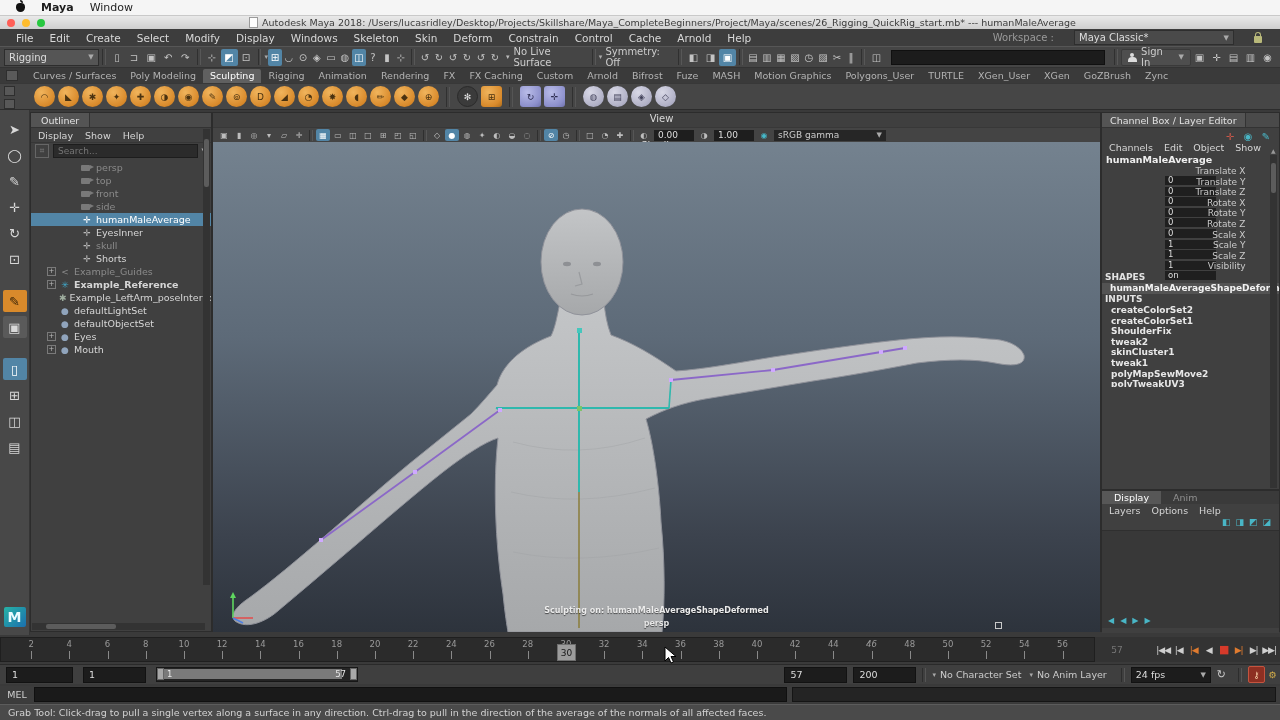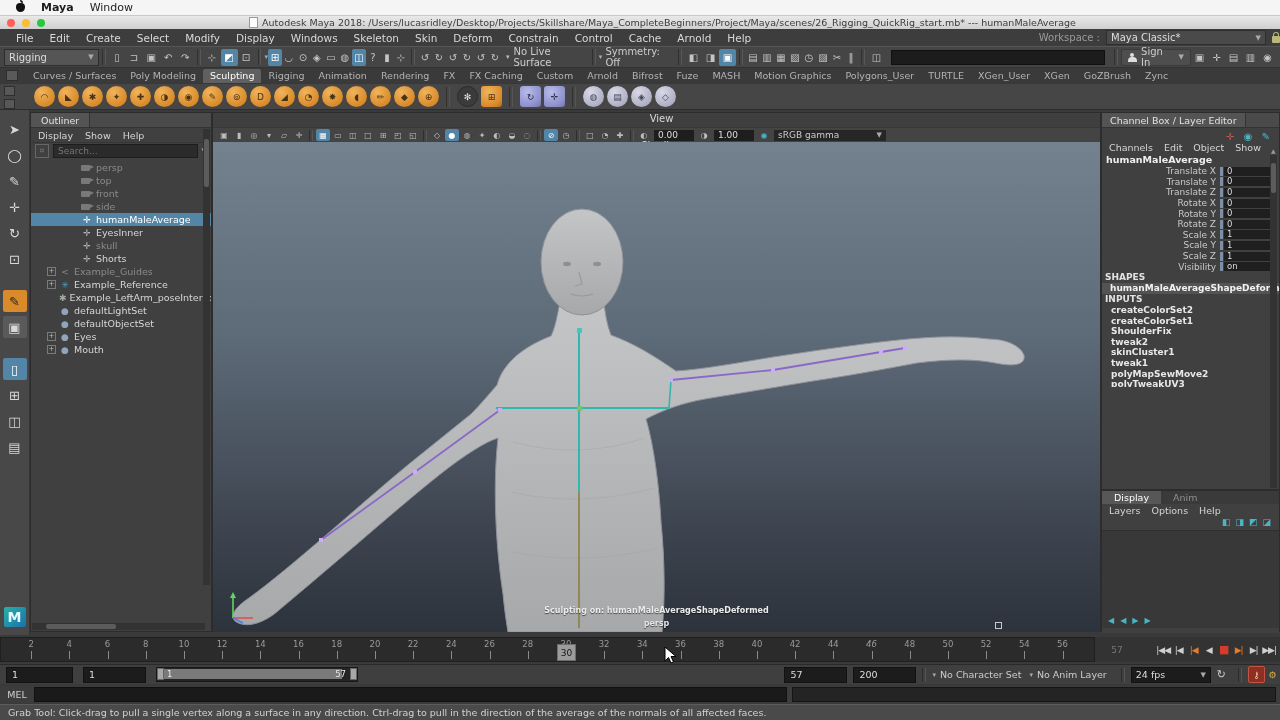--- a/index.html
+++ b/index.html
@@ -19,21 +19,21 @@
   #titlebar{left:0;top:16px;width:1280px;height:13px;background:linear-gradient(#e9e9e9,#cfcfcf);
     border-bottom:1px solid #a8a8a8;display:flex;align-items:center;font-size:9.5px;color:#3c3c3c;}
   .tl{width:8px;height:8px;border-radius:50%;margin-left:7px;}
   #titlebar .title{flex:1;text-align:center;white-space:nowrap;overflow:hidden;}
   .doc-ic{display:inline-block;width:7px;height:9px;background:#fdfdfd;border:1px solid #9a9a9a;vertical-align:-2px;margin-right:4px;}
 
   
   #maya-menubar{left:0;top:29px;width:1280px;height:17px;background:#3d3d3d;display:flex;align-items:center;
     font-size:10.5px;color:#d9d9d9;padding-left:8px;box-sizing:border-box;}
   .mmenu{padding:0 8px;}
-  #workspace-area{margin-left:auto;display:flex;align-items:center;gap:6px;padding-right:0;}
+  #workspace-area{margin-left:auto;display:flex;align-items:center;gap:20px;padding-right:18px;}
   #workspace-label{color:#9a9a9a;font-size:10px;}
   #workspace-select{width:150px;height:13px;background:#4a4a4a;border:1px solid #2e2e2e;color:#ddd;font-size:10px;
     display:flex;align-items:center;padding:0 4px;justify-content:space-between;}
   .lock-ic{width:8px;height:7px;background:#b9b97a;border-radius:1px;position:relative;margin-top:3px;}
   .lock-ic::before{content:"";position:absolute;top:-4px;left:1px;width:4px;height:4px;border:1.5px solid #b9b97a;border-bottom:none;border-radius:4px 4px 0 0;}
 
   
   #status-line{left:0;top:46px;width:1280px;height:22px;background:#454545;border-top:1px solid #565656;
     border-bottom:1px solid #333;display:flex;align-items:center;box-sizing:border-box;font-size:10px;color:#ccc;}
   .sel-drop{width:88px;height:15px;background:#555;border:1px solid #2d2d2d;display:flex;align-items:center;
@@ -117,21 +117,21 @@
   #axis-gizmo{position:absolute;left:10px;bottom:8px;}
   #cam-gate{position:absolute;left:782px;top:480px;width:5px;height:5px;border:1px solid #c9c9c9;}
 
   
   #channelbox{left:1101px;top:112px;width:179px;height:520px;background:#404040;border:1px solid #2c2c2c;box-sizing:border-box;font-size:9px;color:#ccc;}
   #cb-tab{height:14px;background:#4a4a4a;border-bottom:1px solid #333;display:flex;align-items:center;}
   #cb-tab span{background:#545454;height:100%;display:flex;align-items:center;padding:0 8px;font-size:9.5px;color:#e2e2e2;border-right:1px solid #333;}
   #cb-topicons{height:12px;display:flex;justify-content:flex-end;gap:4px;padding-right:6px;font-size:9px;}
   #cb-menus{height:14px;display:flex;align-items:center;gap:11px;padding-left:7px;font-size:9.5px;color:#d5d5d5;}
   #cb-object{height:12px;font-weight:bold;color:#efefef;font-size:9.5px;padding-left:4px;}
-  .cb-row{display:flex;align-items:center;height:10.6px;}
+  .cb-row{display:flex;align-items:center;height:10.6px;flex-direction:column;}
   .cb-label{width:114px;text-align:right;padding-right:4px;color:#c9c9c9;}
   .cb-strip{width:3px;height:9px;background:#7d8ea6;margin-right:1px;}
   .cb-field{width:48px;height:9px;background:#1f1f1f;color:#ddd;padding-left:3px;font-size:8.5px;line-height:9.5px;}
   .cb-head{height:11px;font-weight:bold;color:#e2e2e2;padding-left:3px;}
   .cb-shape{height:11px;background:#535353;color:#f2f2f2;font-weight:bold;padding-left:8px;line-height:11px;white-space:nowrap;}
   .cb-input{height:10.6px;padding-left:9px;font-weight:bold;color:#e8e8e8;line-height:10.6px;}
   #cb-scroll{position:absolute;right:2px;top:42px;width:7px;height:333px;background:#333;}
   #cb-scroll .thumb{position:absolute;left:1px;top:8px;width:5px;height:30px;background:#5c5c5c;border-radius:2px;}
   
   #layer-editor{position:absolute;left:0;top:376px;width:177px;height:142px;background:#404040;border-top:2px solid #2c2c2c;}
@@ -438,21 +438,21 @@
           <div style="display: inline;">Shorts</div>
         </div>
         <div class="ol-row dim" style="padding-left: 16px;">
           <div class="ol-exp">+</div>
           <div class="ol-ic" style="color: rgb(138, 138, 138);">&lt;</div>
           <div style="display: inline;">Example_Guides</div>
         </div>
         <div class="ol-row" style="padding-left: 16px;">
           <div class="ol-exp">+</div>
           <div class="ol-ic" style="color: rgb(63, 167, 201);">✳</div>
-          <div style="display: inline;">Example_Reference</div>
+          <div style="display: inline; font-weight: bold;">Example_Reference</div>
         </div>
         <div class="ol-row" style="padding-left: 28px;">
           <div class="ol-ic" style="color: rgb(159, 174, 159);">✱</div>
           <div style="display: inline;">Example_LeftArm_poseInterpolator</div>
         </div>
         <div class="ol-row" style="padding-left: 28px;">
           <div class="ol-ic" style="color: rgb(144, 164, 188);">●</div>
           <div style="display: inline;">defaultLightSet</div>
         </div>
         <div class="ol-row" style="padding-left: 28px;">

